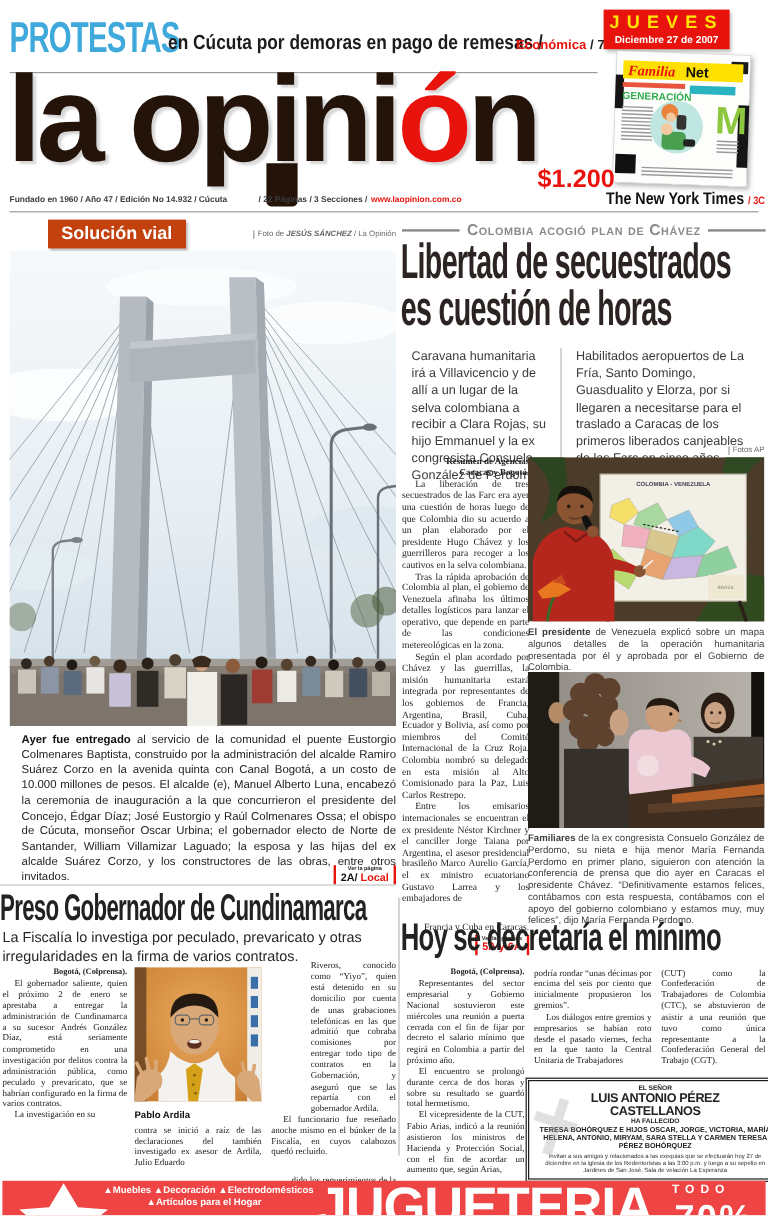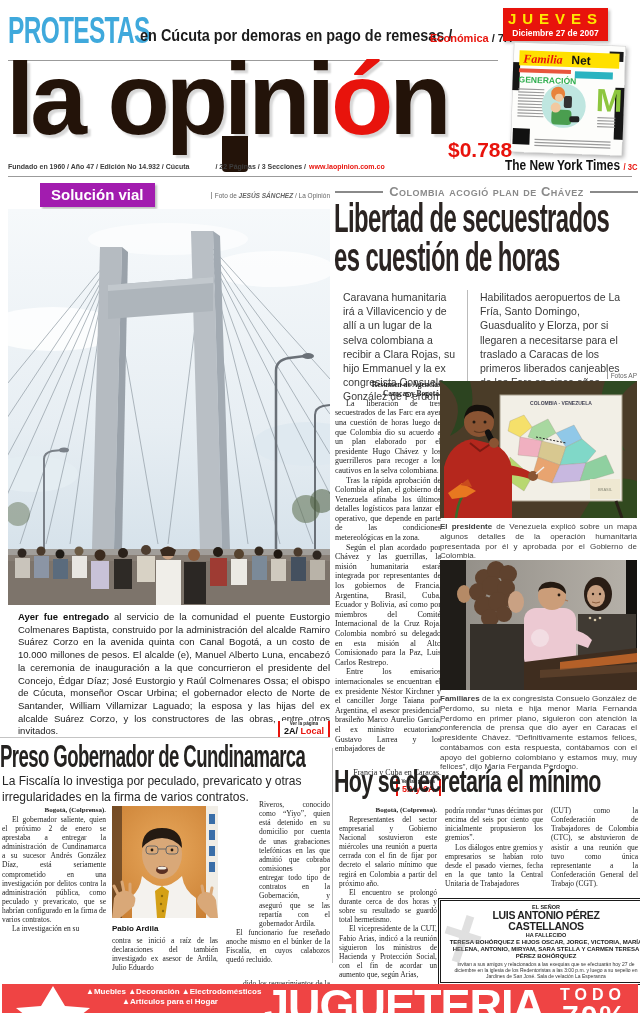--- a/index.html
+++ b/index.html
@@ -23,21 +23,21 @@
   .folio .sp{width:26px;}
   .folio .site{color:#e8130c;margin-left:3px;}
   .desc{position:absolute;background:#231309;border-radius:0 0 4px 4px;}
   
   .datebox{background:#e8130c;text-align:center;box-shadow:2px 2px 3px rgba(0,0,0,.25);}
   .datebox .d1{font-weight:bold;font-size:15px;color:#ffe600;letter-spacing:6px;padding-top:2px;}
   .datebox .d2{font-weight:bold;font-size:8.5px;color:#fff;margin-top:1px;}
   .nyt{font-weight:bold;font-size:14px;color:#111;white-space:nowrap;}
   .nyt .pg{color:#e8130c;font-size:9px;font-weight:bold;}
   
-  .redlabel{background:#a21caf;color:#fff;font-weight:bold;font-size:15px;padding:3px 11px 4px;
+  .redlabel{background:#c2410c;color:#fff;font-weight:bold;font-size:15px;padding:3px 11px 4px;
             box-shadow:2px 2px 2px rgba(0,0,0,.25);white-space:nowrap;}
   .credit{font-size:6.5px;color:#666;text-align:right;}
   .credit b{font-style:italic;}
   .credit .bar{border-left:1px solid #999;padding-left:3px;}
   
   .skicker{display:flex;align-items:center;gap:6px;}
   .skicker .ln{flex:1;height:2px;background:#8a8a8a;}
   .skicker .tx{font-weight:bold;font-size:13px;color:#8a8a8a;font-variant:small-caps;
                letter-spacing:.5px;white-space:nowrap;}
   .h1{font-weight:bold;font-size:41px;line-height:.95;letter-spacing:-1px;color:#2b2422;}
@@ -66,21 +66,21 @@
   .obit{border:3px double #1a1a1a;background:#fff;text-align:center;}
   .obit .pre{font-weight:bold;font-size:5.5px;margin-top:3px;}
   .obit .nm{font-weight:bold;font-size:10.5px;letter-spacing:-.3px;line-height:1.02;}
   .obit .st{font-weight:bold;font-size:5.5px;margin-top:1px;}
   .obit .fam{font-weight:bold;font-size:6px;line-height:1.15;margin-top:1px;}
   .obit .det{font-size:5px;line-height:1.2;color:#333;margin-top:1px;}
   
   .ad{background:#ef4444;overflow:hidden;}
   .adline{font-weight:bold;font-size:8px;color:#fff;white-space:nowrap;line-height:1.25;}
   .adtitle{font-weight:bold;font-size:45px;color:#fff;letter-spacing:-1px;line-height:.9;white-space:nowrap;}
-  .adtodo{font-weight:bold;font-size:16px;color:#fff;letter-spacing:5px;white-space:nowrap;}
+  .adtodo{font-weight:bold;font-size:10px;color:#fff;letter-spacing:5px;white-space:nowrap;}
   .addisc{font-weight:bold;font-size:30px;color:#fff;letter-spacing:2px;white-space:nowrap;}
 </style>
 </head>
 <body>
 
 <div id="page">
 
   <div class="abs kicker cond" style="left:8px;top:10px;transform:scaleX(.68);">PROTESTAS</div>
   <div class="abs tophead cond" style="left:140px;top:26px;transform:scaleX(.85);">en Cúcuta por demoras en pago de remesas /</div>
   <div class="abs topsec" style="left:430px;top:32px;">
@@ -140,21 +140,21 @@
 
   <div class="abs nyt cond" style="left:505px;top:157px;transform:scaleX(.85);">
     <span>The New York Times</span>
     <span class="pg">/ 3C</span>
   </div>
 
   <div class="abs mast" style="left:6px;top:54px;">
     <span>la opini</span><span class="o">ó</span><span>n</span>
   </div>
   <div class="desc" style="left:222px;top:136px;width:26px;height:36px;"></div>
-  <div class="abs price" style="left:448px;top:138px;">$0.788</div>
+  <div class="abs price" style="left:448px;top:138px;">$1.200</div>
   <div class="abs folio" style="left:8px;top:163px;">
     <span>Fundado en 1960 / Año 47 / Edición No 14.932 / Cúcuta</span>
     <span class="sp"></span>
     <span>/ 22 Páginas / 3 Secciones /</span>
     <span class="site">www.laopinion.com.co</span>
   </div>
   <div class="hr" style="left:8px;top:176px;width:624px;"></div>
 
   <div class="abs redlabel" style="left:40px;top:183px;">Solución vial</div>
   <div class="abs credit" style="left:180px;top:192px;width:150px;">
@@ -466,21 +466,21 @@
 
   <div class="vr" style="left:332px;top:748px;height:215px;"></div>
   <div class="abs" style="left:334px;top:765px;width:475px;">
     <div class="h2 cond" style="transform:scaleX(.67);width:475px;font-size:32px;">Hoy se decretaría el mínimo</div>
   </div>
 
   <div class="abs body75" style="left:339px;top:806px;width:98px;">
     <div class="byline" style="font-size:7px;">Bogotá, (Colprensa).</div>
     <p>Representantes del sector empresarial y Gobierno Nacional sostuvieron este miércoles una reunión a puerta cerrada con el fin de fijar por decreto el salario mínimo que regirá en Colombia a partir del próximo año.</p>
     <p>El encuentro se prolongó durante cerca de dos horas y sobre su resultado se guardó total hermetismo.</p>
-    <p>El vicepresidente de la CUT, Fabio Arias, indicó a la reunión siguieron los ministros de Hacienda y Protección Social, con el fin de acordar un aumento que, según Arias,</p>
+    <p>El vicepresidente de la CUT, Fabio Arias, indicó a la reunión asistieron los ministros de Hacienda y Protección Social, con el fin de acordar un aumento que, según Arias,</p>
   </div>
   <div class="abs body75" style="left:445px;top:806px;width:98px;">
     <p style="text-indent:0;">podría rondar “unas décimas por encima del seis por ciento que inicialmente propusieron los gremios”.</p>
     <p>Los diálogos entre gremios y empresarios se habían roto desde el pasado viernes, fecha en la que tanto la Central Unitaria de Trabajadores</p>
   </div>
   <div class="abs body75" style="left:551px;top:806px;width:87px;">
     <p style="text-indent:0;">(CUT) como la Confederación de Trabajadores de Colombia (CTC), se abstuvieron de asistir a una reunión que tuvo como única representante a la Confederación General del Trabajo (CGT).</p>
     <div style="text-align:right;margin-top:3px;">
       <span class="jump">
         <span class="jl">Continúa en la pág.</span>

